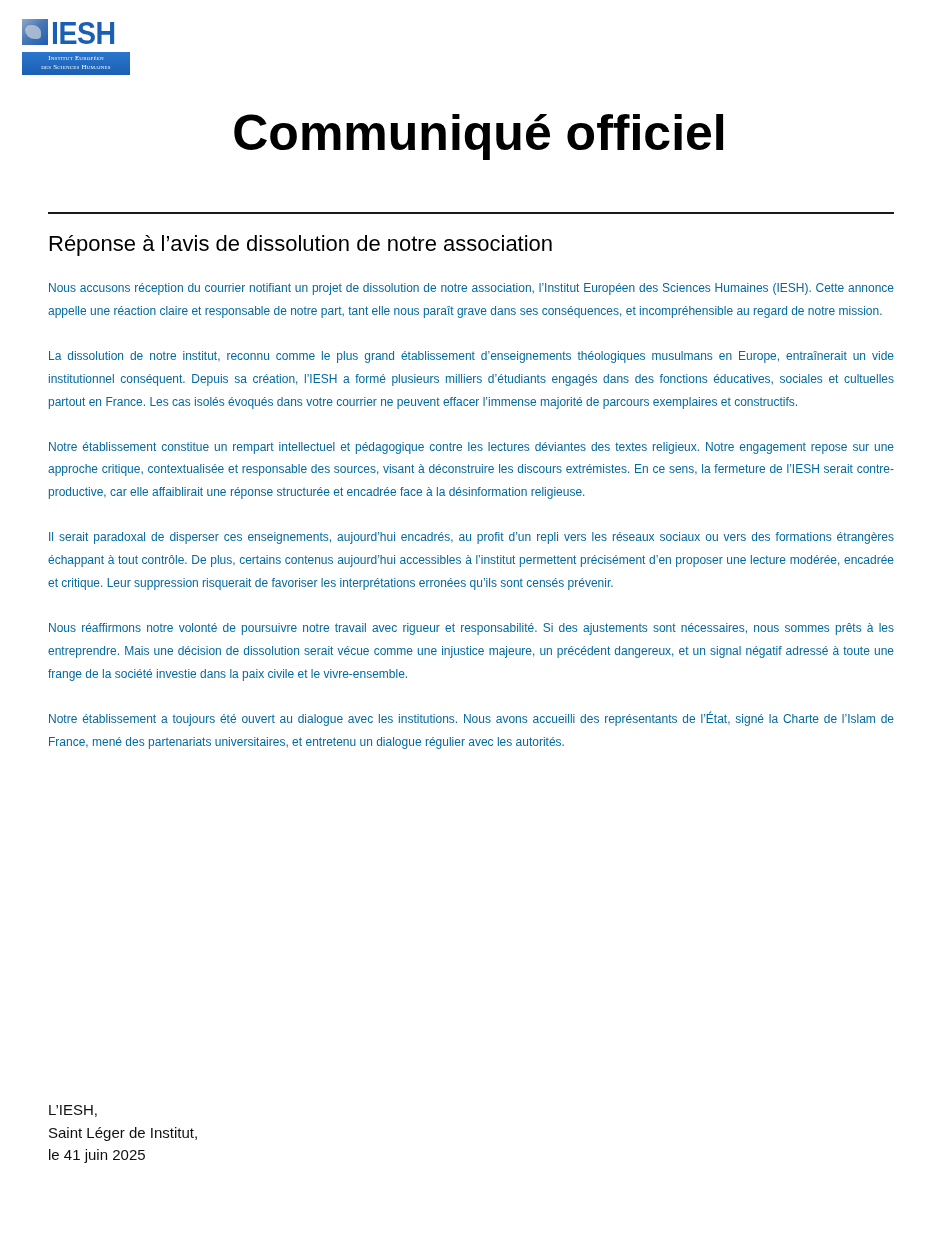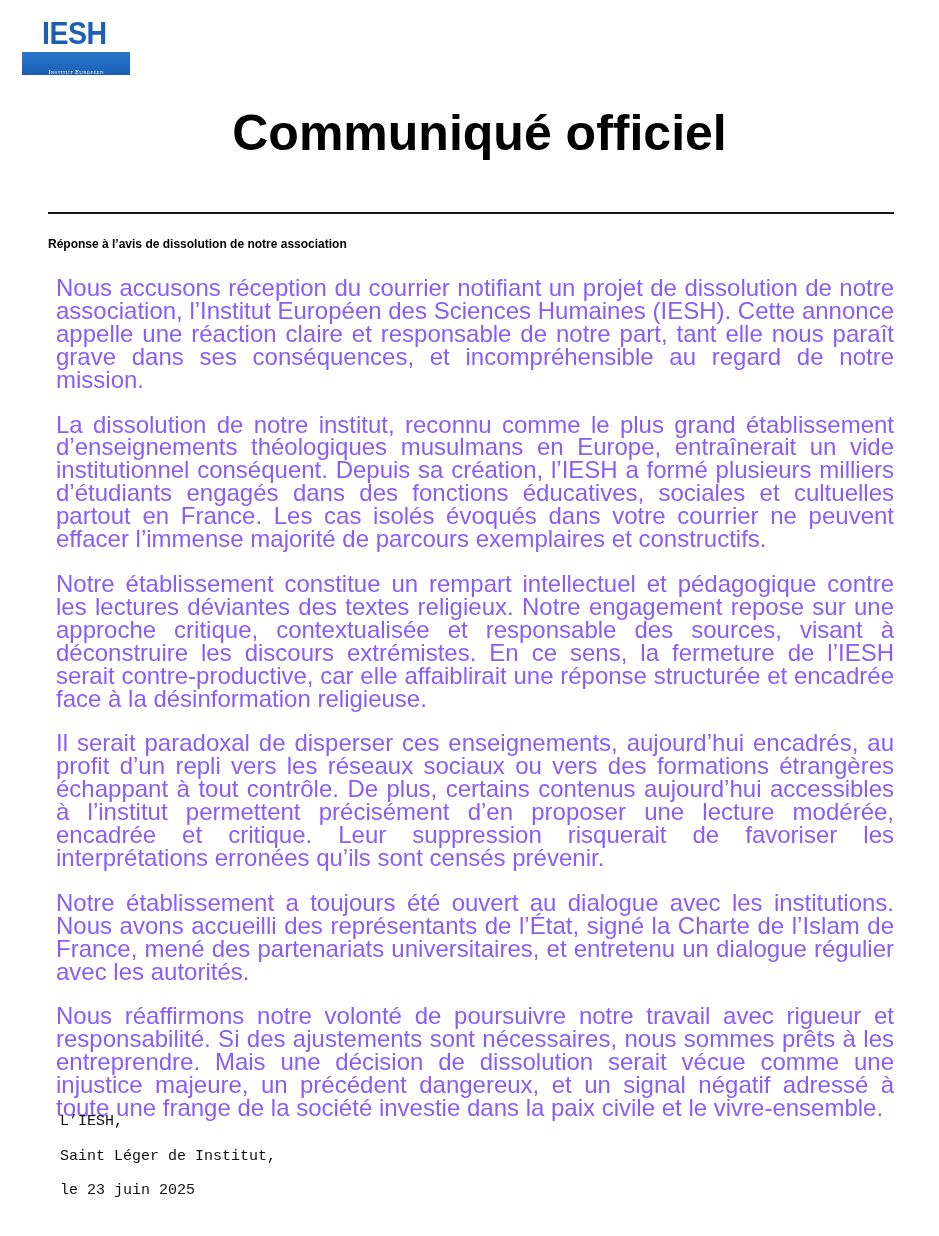--- a/index.html
+++ b/index.html
@@ -17,23 +17,22 @@
     }
     .logo {
       position: absolute;
       left: 22px;
       top: 19px;
       width: 108px;
       height: 56px;
     }
     .logo-top {
       display: flex;
-      align-items: center;
+      align-items: flex-start;
       height: 30px;
-      flex-direction: column;
     }
     .logo-map {
       width: 26px;
       height: 26px;
       background: linear-gradient(135deg, #8fa9c8 0%, #4a78b5 45%, #1d5db3 100%);
       position: relative;
       overflow: hidden;
     }
     .logo-map::before {
       content: "";
@@ -58,21 +57,21 @@
     .logo-band {
       margin-top: 3px;
       width: 108px;
       height: 23px;
       background: linear-gradient(180deg, #2a76cc 0%, #1a5fb4 100%);
       color: #ffffff;
       font-family: "Liberation Serif", serif;
       font-size: 7px;
       line-height: 9px;
       text-align: center;
-      padding-top: 16px;
+      padding-top: 2px;
       box-sizing: border-box;
       letter-spacing: 0.2px;
       font-variant: small-caps;
     }
     .title {
       position: absolute;
       left: 0;
       top: 96px;
       width: 939px;
       text-align: center;
@@ -92,42 +91,42 @@
       border: 0;
       margin: 0;
     }
     .content {
       position: absolute;
       left: 48px;
       top: 232px;
       width: 846px;
     }
     .subtitle {
-      font-weight: bold;
-      font-size: 12px;
+      font-weight: normal;
+      font-size: 22px;
       line-height: 24px;
       margin: 0 0 21px 0;
       color: #000000;
     }
     .para {
-      font-size: 24px;
+      font-size: 12px;
       line-height: 22.9px;
       text-align: justify;
-      margin: 0 0 22px 8px;
-      color: #8b5cf6;
+      margin: 0 0 22px 0;
+      color: #0369a1;
     }
     .signature {
       position: absolute;
       left: 48px;
       top: 1099px;
       font-size: 15px;
       line-height: 22.5px;
       color: #111111;
     }
-    .signature div { margin: 12px; font-family: Liberation Mono, monospace; }
+    .signature div { margin: 0; }
   </style>
 </head>
 <body>
 
 <div class="logo">
   <div class="logo-top">
     <div class="logo-map"></div>
     <div class="logo-word">IESH</div>
   </div>
   <div class="logo-band">
@@ -139,21 +138,21 @@
 <h1 class="title">Communiqué officiel</h1>
 
 <hr class="rule">
 
 <div class="content">
   <h2 class="subtitle">Réponse à l’avis de dissolution de notre association</h2>
   <p class="para">Nous accusons réception du courrier notifiant un projet de dissolution de notre association, l’Institut Européen des Sciences Humaines (IESH). Cette annonce appelle une réaction claire et responsable de notre part, tant elle nous paraît grave dans ses conséquences, et incompréhensible au regard de notre mission.</p>
   <p class="para">La dissolution de notre institut, reconnu comme le plus grand établissement d’enseignements théologiques musulmans en Europe, entraînerait un vide institutionnel conséquent. Depuis sa création, l’IESH a formé plusieurs milliers d’étudiants engagés dans des fonctions éducatives, sociales et cultuelles partout en France. Les cas isolés évoqués dans votre courrier ne peuvent effacer l’immense majorité de parcours exemplaires et constructifs.</p>
   <p class="para">Notre établissement constitue un rempart intellectuel et pédagogique contre les lectures déviantes des textes religieux. Notre engagement repose sur une approche critique, contextualisée et responsable des sources, visant à déconstruire les discours extrémistes. En ce sens, la fermeture de l’IESH serait contre-productive, car elle affaiblirait une réponse structurée et encadrée face à la désinformation religieuse.</p>
   <p class="para">Il serait paradoxal de disperser ces enseignements, aujourd’hui encadrés, au profit d’un repli vers les réseaux sociaux ou vers des formations étrangères échappant à tout contrôle. De plus, certains contenus aujourd’hui accessibles à l’institut permettent précisément d’en proposer une lecture modérée, encadrée et critique. Leur suppression risquerait de favoriser les interprétations erronées qu’ils sont censés prévenir.</p>
+  <p class="para">Nous réaffirmons notre volonté de poursuivre notre travail avec rigueur et responsabilité. Si des ajustements sont nécessaires, nous sommes prêts à les entreprendre. Mais une décision de dissolution serait vécue comme une injustice majeure, un précédent dangereux, et un signal négatif adressé à toute une frange de la société investie dans la paix civile et le vivre-ensemble.</p>
   <p class="para">Notre établissement a toujours été ouvert au dialogue avec les institutions. Nous avons accueilli des représentants de l’État, signé la Charte de l’Islam de France, mené des partenariats universitaires, et entretenu un dialogue régulier avec les autorités.</p>
-  <p class="para">Nous réaffirmons notre volonté de poursuivre notre travail avec rigueur et responsabilité. Si des ajustements sont nécessaires, nous sommes prêts à les entreprendre. Mais une décision de dissolution serait vécue comme une injustice majeure, un précédent dangereux, et un signal négatif adressé à toute une frange de la société investie dans la paix civile et le vivre-ensemble.</p>
 </div>
 
 <div class="signature">
   <div>L’IESH,</div>
   <div>Saint Léger de Institut,</div>
-  <div>le 23 juin 2025</div>
+  <div>le 41 juin 2025</div>
 </div>
 
 </body></html>

